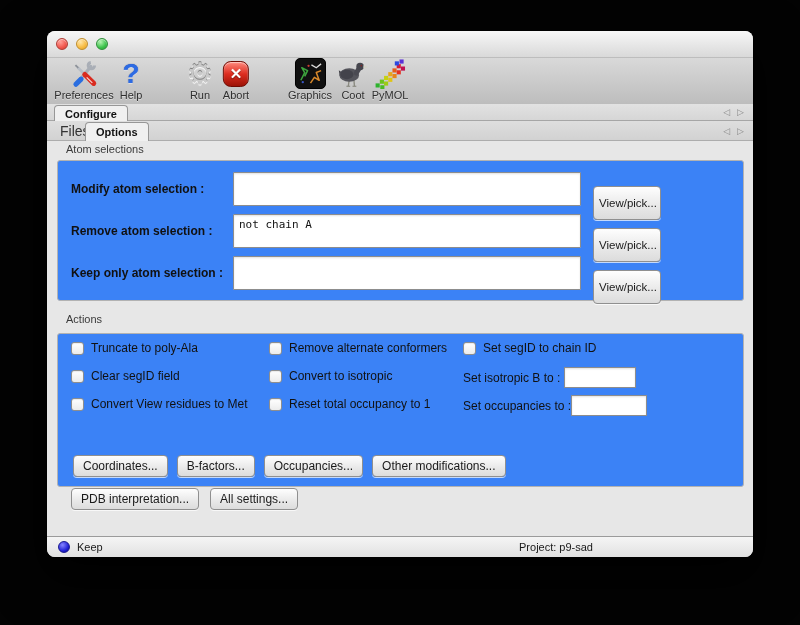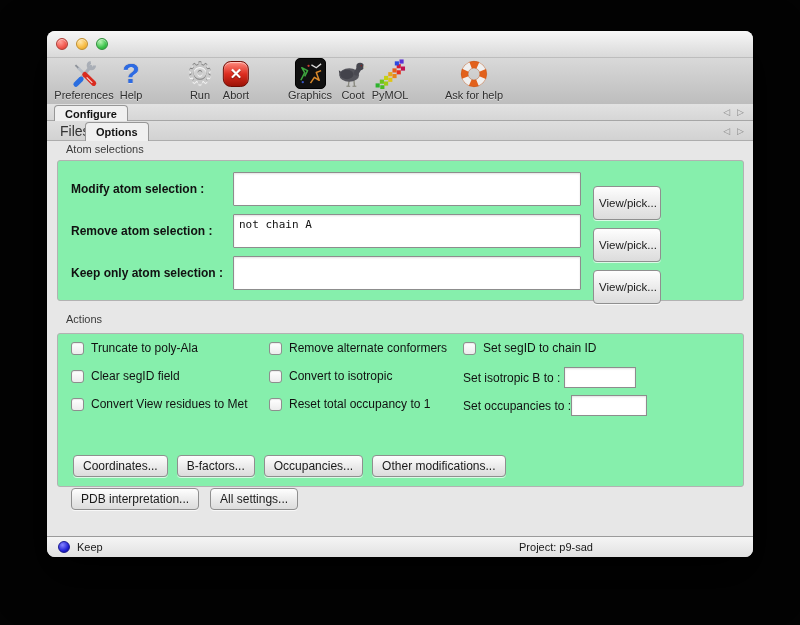--- a/index.html
+++ b/index.html
@@ -70,21 +70,21 @@
   .tab-plain{
     position:absolute;top:0;bottom:0;display:flex;align-items:center;
     font-size:14px;color:#333;padding:0 6px;
   }
   .pager{position:absolute;right:9px;top:50%;transform:translateY(-50%);display:flex;gap:7px;color:#8a8a8a;font-size:9px;line-height:9px;z-index:3;}
   .pager span{cursor:default;}
   
   .group-label{position:absolute;left:19px;font-size:11px;color:#3a3a3a;}
   .group-box{
     position:absolute;left:10px;width:687px;box-sizing:border-box;
-    border:1px solid #b2b2b2;border-radius:3px;background:#86efac;
+    border:1px solid #b2b2b2;border-radius:3px;background:#3b82f6;
   }
   .atom-box{top:129px;height:141px;}
   .acts-box{top:302px;height:154px;}
   .row-label{
     position:absolute;left:13px;width:168px;display:flex;align-items:center;
     font-size:12px;font-weight:bold;color:#111;
   }
   .sel-field{
     position:absolute;left:175px;width:348px;height:34px;box-sizing:border-box;
     border:1px solid #8d8d8d;background:#fff;border-radius:1px;
@@ -231,31 +231,20 @@
           <rect x="24.5" y="12" width="4.4" height="4.4" fill="#e43020"></rect>
           <rect x="24.5" y="5.5" width="4.4" height="4.4" fill="#d61834"></rect>
           <rect x="29" y="8" width="4.4" height="4.4" fill="#c01050"></rect>
           <rect x="27.5" y="0.5" width="4.4" height="4.4" fill="#5a30d8"></rect>
           <rect x="22.5" y="2.5" width="4.4" height="4.4" fill="#2a48e0"></rect>
         </svg>
       </div>
       <div class="tb-label">PyMOL</div>
     </div>
 
-    <div class="tb-item" style="left:427px">
-      <div class="tb-icon">
-        <svg width="30" height="30" viewBox="0 0 32 32">
-          <circle cx="16" cy="16" r="10" fill="none" stroke="#efefef" stroke-width="7.5"></circle>
-          <circle cx="16" cy="16" r="10" fill="none" stroke="#e2611c" stroke-width="7.5" stroke-dasharray="7.85 7.85" transform="rotate(-22.5 16 16)"></circle>
-          <circle cx="16" cy="16" r="13.6" fill="none" stroke="#b5521a" stroke-width="0.8" opacity="0.6"></circle>
-          <circle cx="16" cy="16" r="6.3" fill="none" stroke="#b5521a" stroke-width="0.8" opacity="0.6"></circle>
-        </svg>
-      </div>
-      <div class="tb-label">Ask for help</div>
-    </div>
   </div>
 
   <div class="tabrow1">
     <div class="tab-active" style="left:7px;">
       <span>Configure</span>
     </div>
     <div class="pager">
       <span>◁</span>
       <span>▷</span>
     </div>

